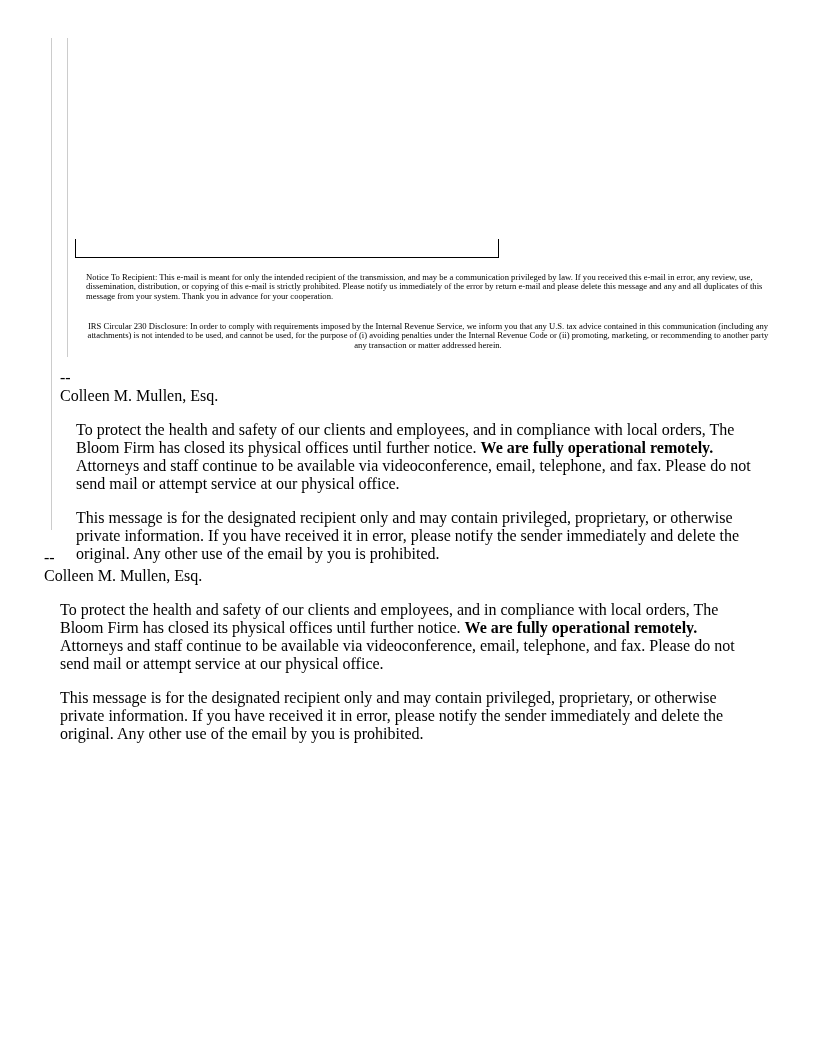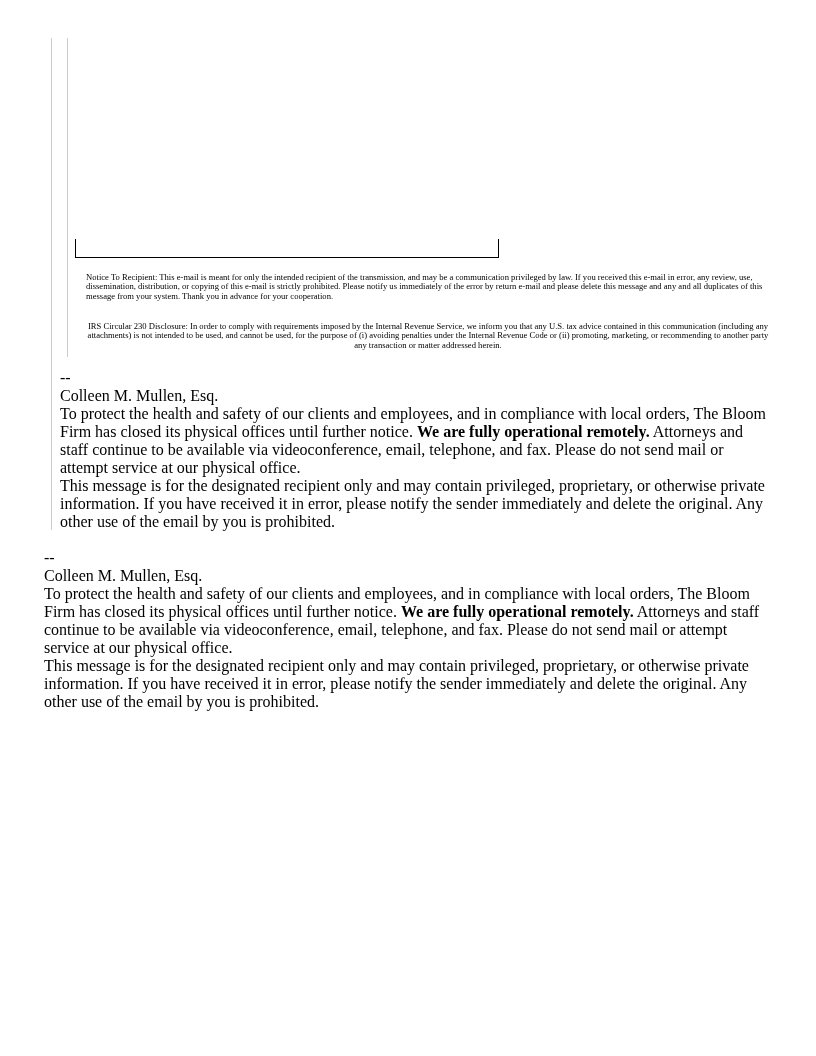--- a/index.html
+++ b/index.html
@@ -42,21 +42,21 @@
     line-height:9.3px;
     text-align:left;
   }
   .fineprint.notice{top:273px;}
   .fineprint.irs{top:322px;text-align:center;}
   .sig-block{
     position:absolute;
     font-size:16px;
     line-height:18px;
   }
-  .sig-block p{margin:0;padding:0;}
+  .sig-block p{margin:16px;padding:0;}
   .sig-block.quoted{left:60px;top:369px;width:715px;}
   .sig-block.plain{left:44px;top:549px;width:727px;}
   .sig-bold{font-weight:bold;}
 </style>
 </head>
 <body>
 
 <div class="page">
 
   <div class="quote-bar outer"></div>

